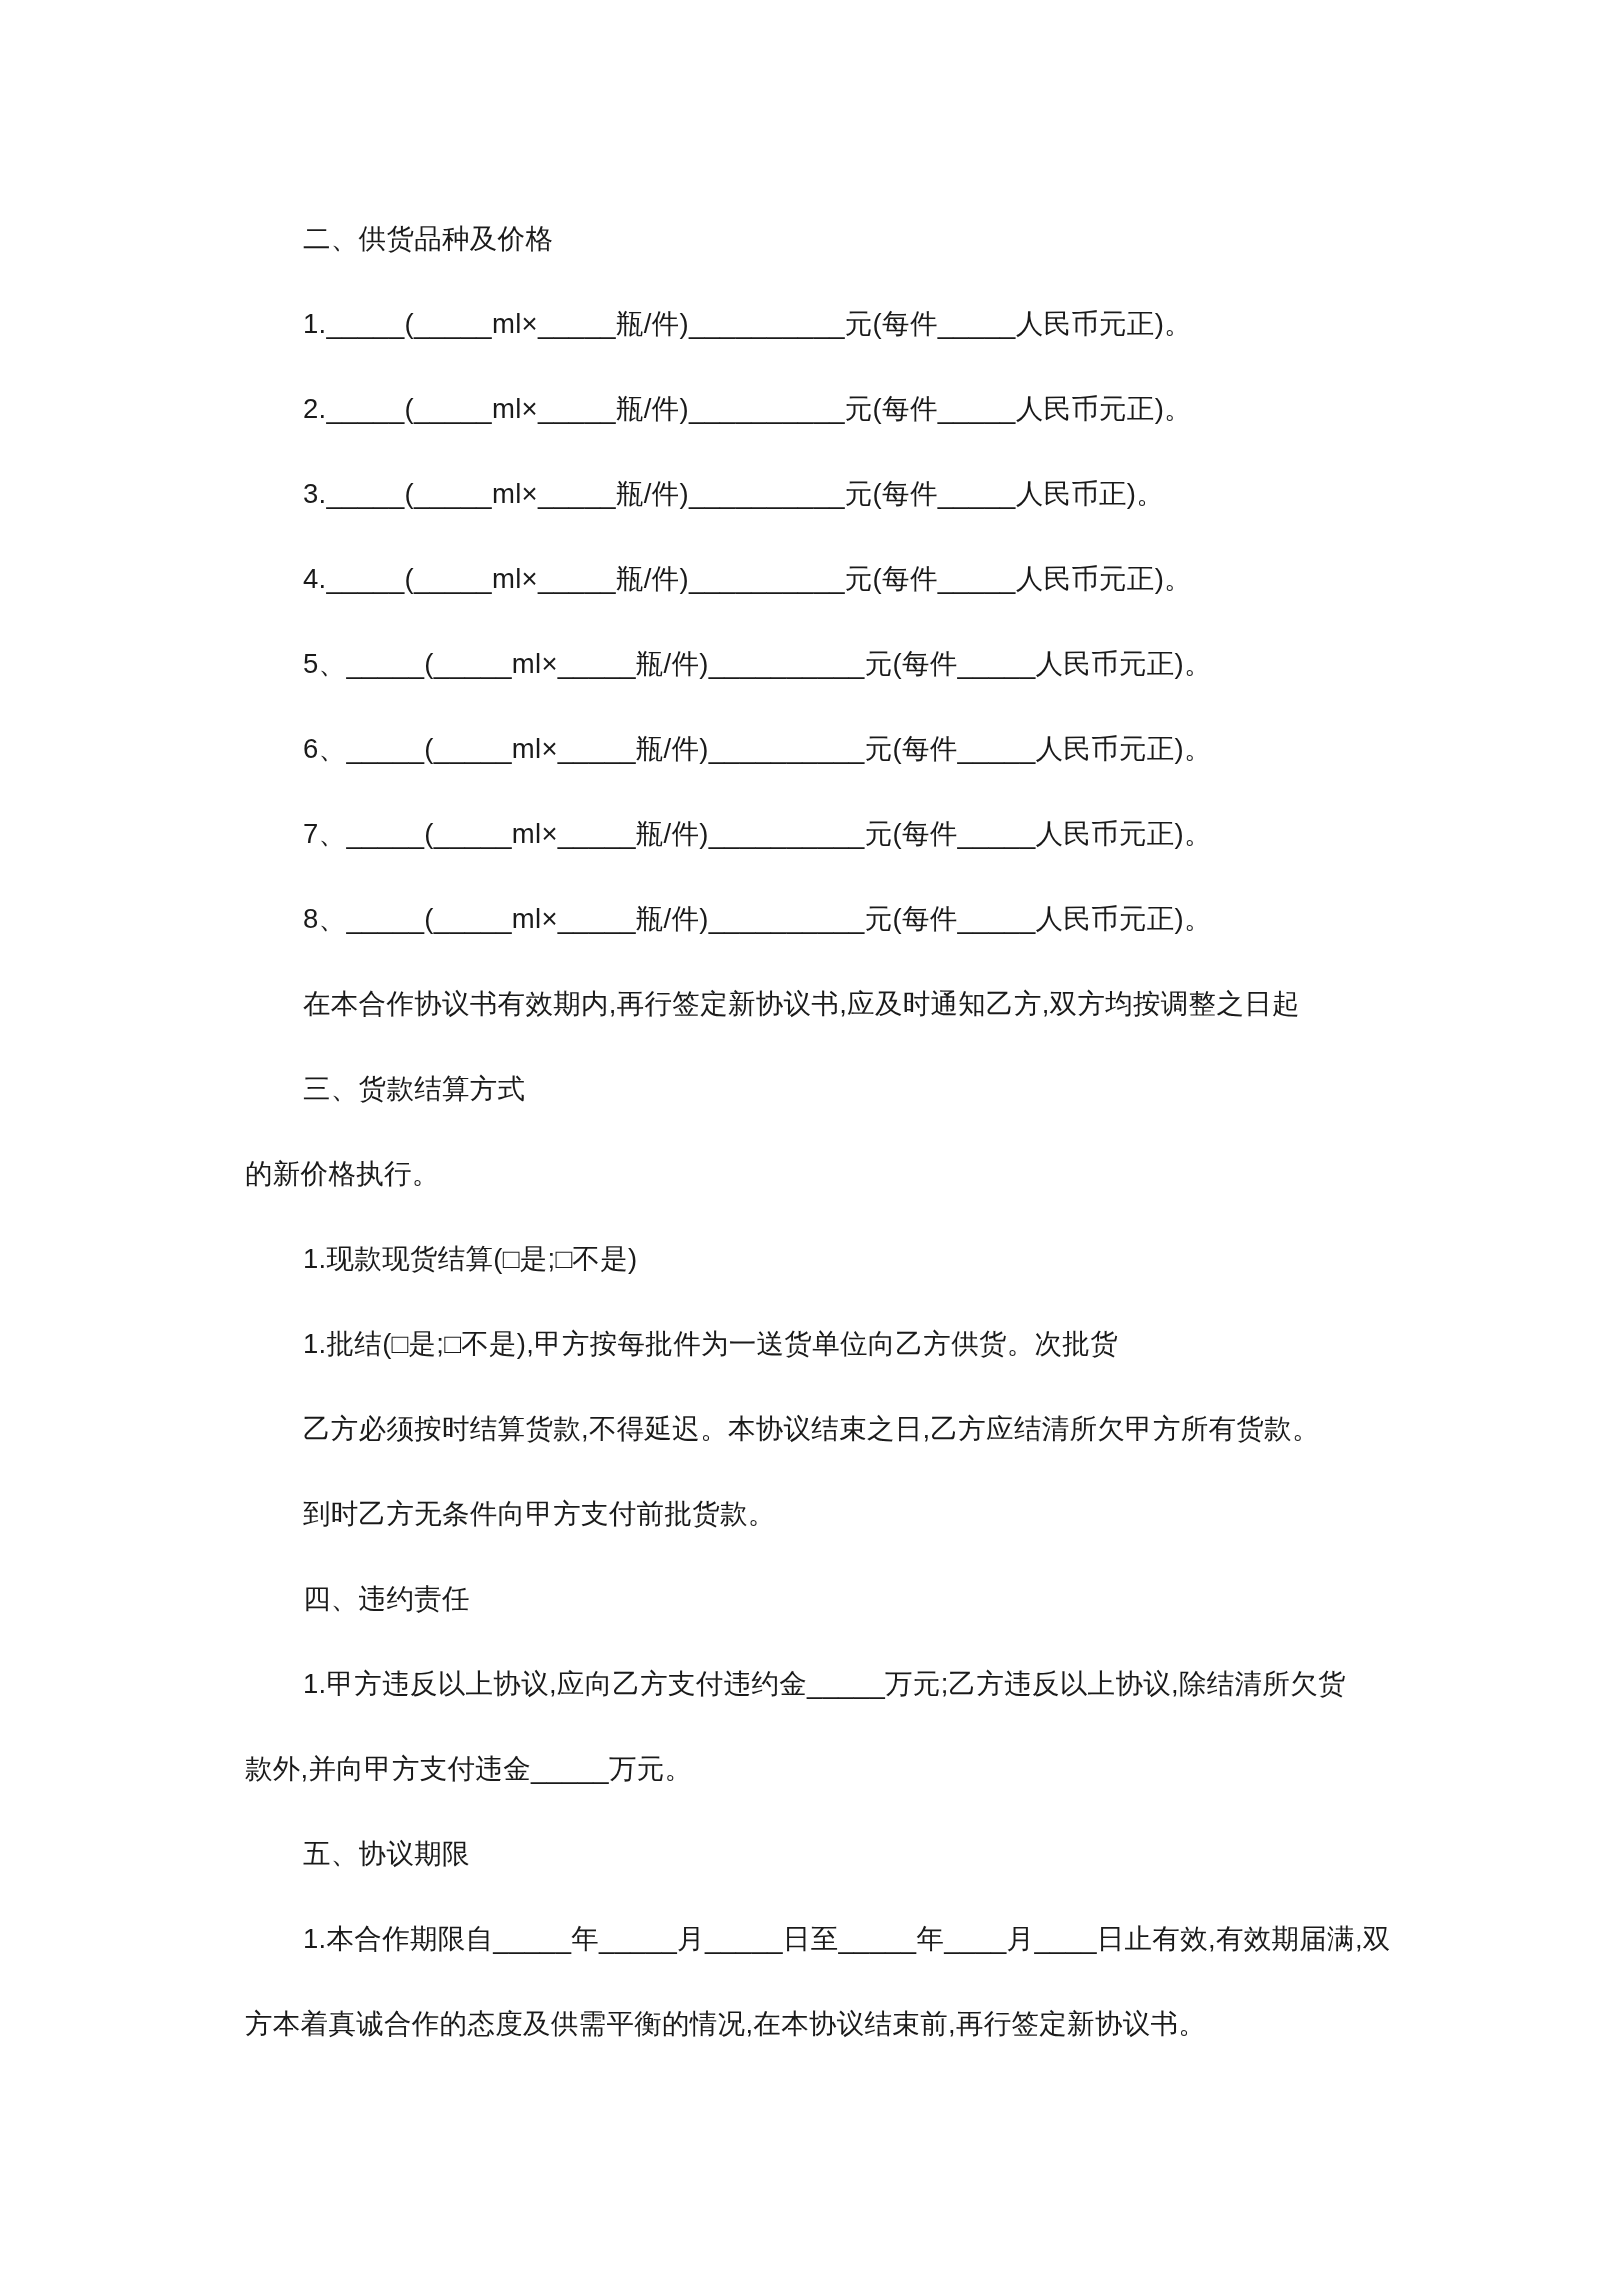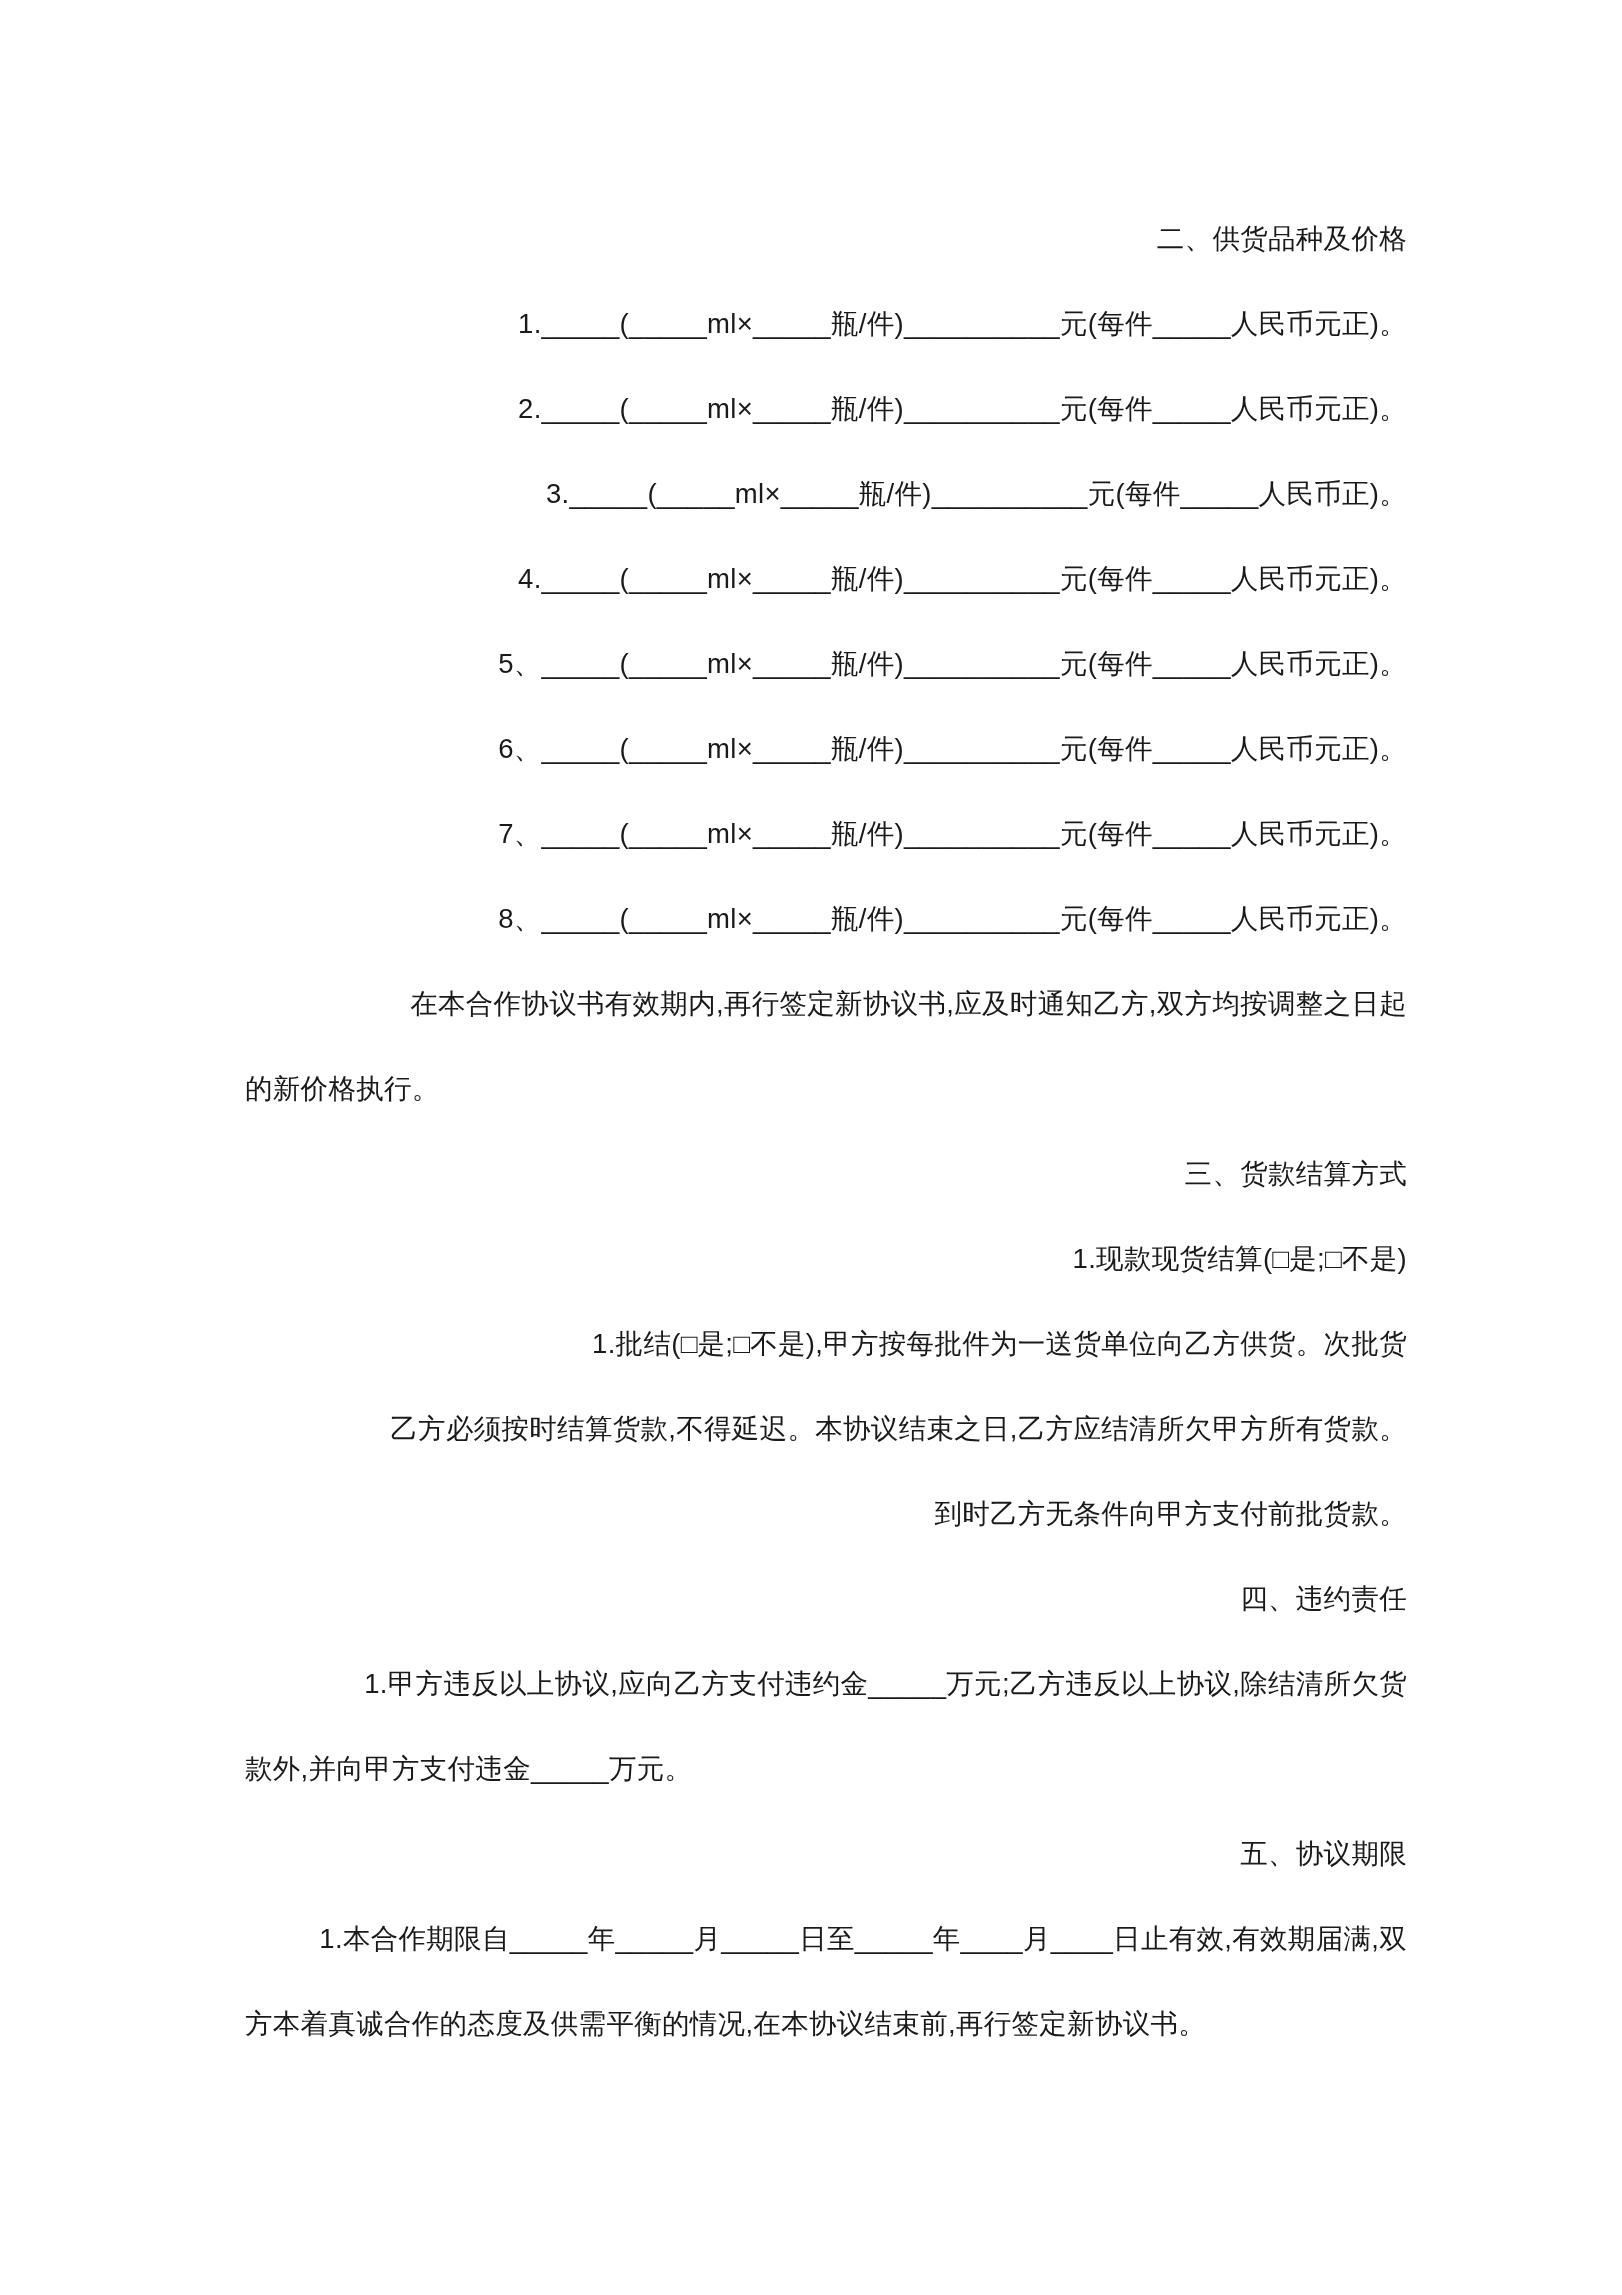--- a/index.html
+++ b/index.html
@@ -25,43 +25,42 @@
     line-height: 85px;
     font-size: 27.5px;
     font-weight: 400;
     color: #1a1a1a;
     font-family: "Liberation Sans", "DejaVu Sans", sans-serif;
     white-space: pre;
     letter-spacing: 0.3px;
   }
   .indent {
     padding-left: 58px;
-    text-align: right;
   }
 </style>
 </head>
 <body>
 
 <main class="page">
 
   <p class="line indent">二、供货品种及价格</p>
 
   <p class="line indent">1._____(_____ml×_____瓶/件)__________元(每件_____人民币元正)。</p>
   <p class="line indent">2._____(_____ml×_____瓶/件)__________元(每件_____人民币元正)。</p>
   <p class="line indent">3._____(_____ml×_____瓶/件)__________元(每件_____人民币正)。</p>
   <p class="line indent">4._____(_____ml×_____瓶/件)__________元(每件_____人民币元正)。</p>
   <p class="line indent">5、_____(_____ml×_____瓶/件)__________元(每件_____人民币元正)。</p>
   <p class="line indent">6、_____(_____ml×_____瓶/件)__________元(每件_____人民币元正)。</p>
   <p class="line indent">7、_____(_____ml×_____瓶/件)__________元(每件_____人民币元正)。</p>
   <p class="line indent">8、_____(_____ml×_____瓶/件)__________元(每件_____人民币元正)。</p>
 
   <p class="line indent">在本合作协议书有效期内,再行签定新协议书,应及时通知乙方,双方均按调整之日起</p>
+  <p class="line indent">三、货款结算方式</p>
+
   <p class="line">的新价格执行。</p>
-
-  <p class="line indent">三、货款结算方式</p>
   <p class="line indent">1.现款现货结算(□是;□不是)</p>
   <p class="line indent">1.批结(□是;□不是),甲方按每批件为一送货单位向乙方供货。次批货</p>
   <p class="line indent">乙方必须按时结算货款,不得延迟。本协议结束之日,乙方应结清所欠甲方所有货款。</p>
   <p class="line indent">到时乙方无条件向甲方支付前批货款。</p>
 
   <p class="line indent">四、违约责任</p>
   <p class="line indent">1.甲方违反以上协议,应向乙方支付违约金_____万元;乙方违反以上协议,除结清所欠货</p>
   <p class="line">款外,并向甲方支付违金_____万元。</p>
 
   <p class="line indent">五、协议期限</p>

